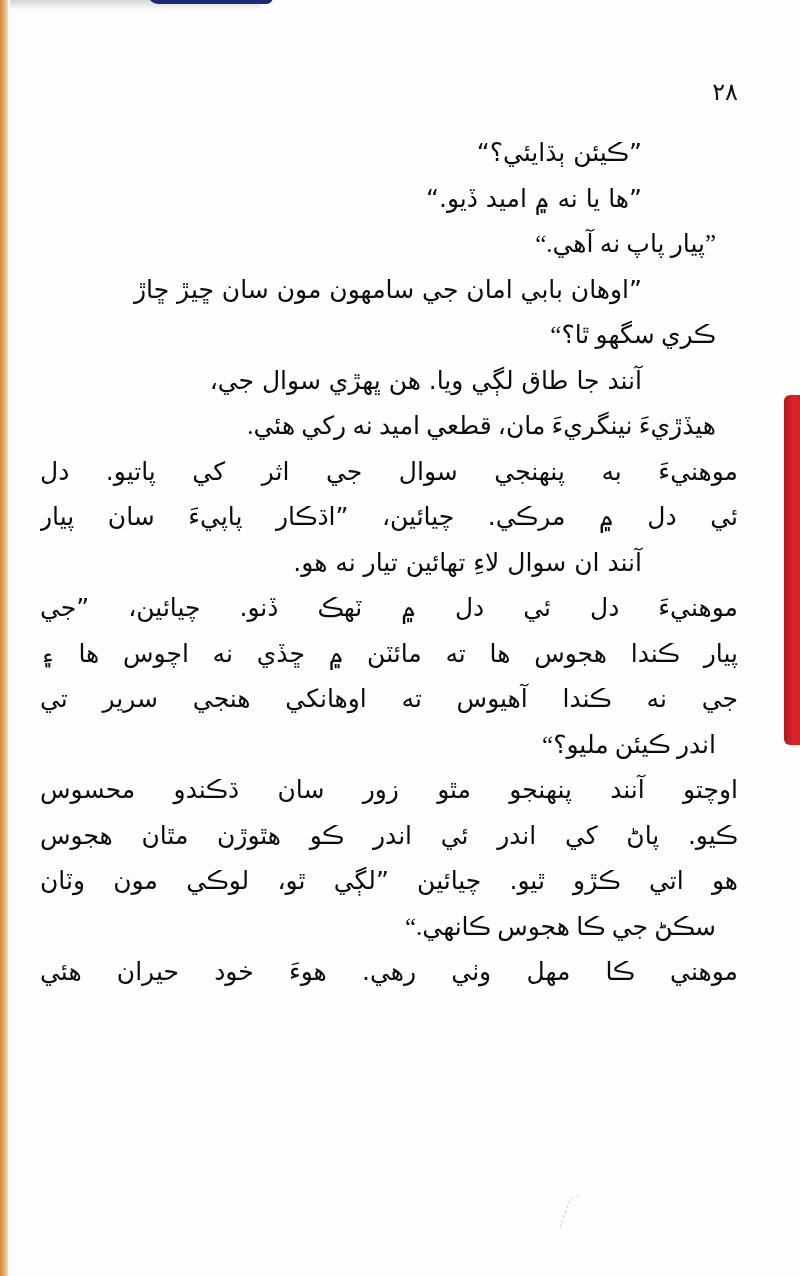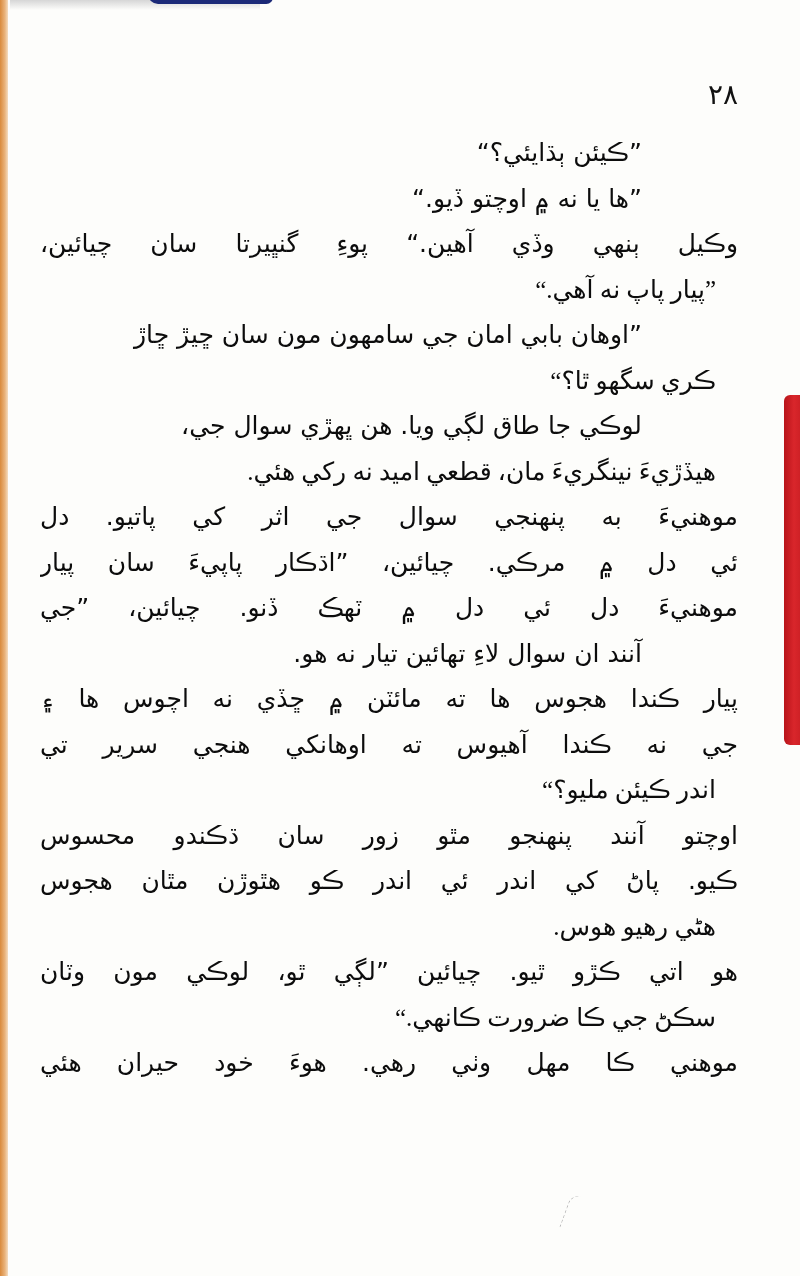--- a/index.html
+++ b/index.html
@@ -36,21 +36,21 @@
     .red-tab {
       position: absolute;
       left: 784px; top: 395px;
       width: 20px; height: 350px;
       background: linear-gradient(to right, #b8141a, #d9262b 50%, #c81d22);
       border-radius: 6px 0 0 6px;
     }
     .page-number {
       position: absolute;
       right: 62px; top: 78px;
-      font-size: 28px;
+      font-size: 24px;
       color: #111;
       font-family: Liberation Serif, serif;
     }
     .text-block {
       position: absolute;
       left: 40px;
       right: 62px;
       top: 130px;
       direction: rtl;
       text-align: right;
@@ -84,35 +84,33 @@
 
 <div class="left-edge"></div>
 <div class="top-shadow"></div>
 <div class="top-blue"></div>
 <div class="red-tab"></div>
 
 <div class="page-number">٢٨</div>
 
 <div class="text-block">
   <div class="line indent">”ڪيئن ٻڌايئي؟“</div>
-  <div class="line indent">”ها يا نه ۾ اوچتو ڏيو.“</div>
-  <div class="line justify">وڪيل ٻنهي وڏي آهين.“ پوءِ گنڀيرتا سان چيائين،</div>
+  <div class="line indent">”ها يا نه ۾ اميد ڏيو.“</div>
   <div class="line indent-small">”پيار پاپ نه آهي.“</div>
   <div class="line indent">”اوهان بابي امان جي سامهون مون سان ڇيڙ ڇاڙ</div>
   <div class="line indent-small">ڪري سگهو ٿا؟“</div>
-  <div class="line indent">لوڪي جا طاق لڳي ويا. هن ڀهڙي سوال جي،</div>
+  <div class="line indent">آنند جا طاق لڳي ويا. هن ڀهڙي سوال جي،</div>
   <div class="line indent-small">هيڏڙيءَ نينگريءَ مان، قطعي اميد نه رکي هئي.</div>
   <div class="line justify">موهنيءَ به پنهنجي سوال جي اثر کي پاتيو. دل</div>
   <div class="line justify">ئي دل ۾ مرڪي. چيائين، ”اڌڪار پاپيءَ سان پيار</div>
+  <div class="line indent">آنند ان سوال لاءِ تهائين تيار نه هو.</div>
   <div class="line justify">موهنيءَ دل ئي دل ۾ ٽهڪ ڏنو. چيائين، ”جي</div>
-  <div class="line indent">آنند ان سوال لاءِ تهائين تيار نه هو.</div>
   <div class="line justify">پيار ڪندا هجوس ها ته مائٽن ۾ ڇڏي نه اچوس ها ۽</div>
   <div class="line justify">جي نه ڪندا آهيوس ته اوهانکي هنجي سرير تي</div>
   <div class="line indent-small">اندر ڪيئن مليو؟“</div>
   <div class="line justify">اوچتو آنند پنهنجو مٿو زور سان ڌڪندو محسوس</div>
   <div class="line justify">ڪيو. پاڻ کي اندر ئي اندر ڪو هٿوڙن مٿان هجوس</div>
-  <div class="line indent-small">هڻي رهيو هوس.</div>
   <div class="line justify">هو اتي ڪڙو ٿيو. چيائين ”لڳي ٿو، لوڪي مون وٽان</div>
-  <div class="line indent-small">سڪڻ جي ڪا ضرورت ڪانهي.“</div>
+  <div class="line indent-small">سڪڻ جي ڪا هجوس ڪانهي.“</div>
   <div class="line justify">موهني ڪا مهل وٺي رهي. هوءَ خود حيران هئي</div>
 </div>
 
 <div class="scribble"></div>
 
 </body></html>

